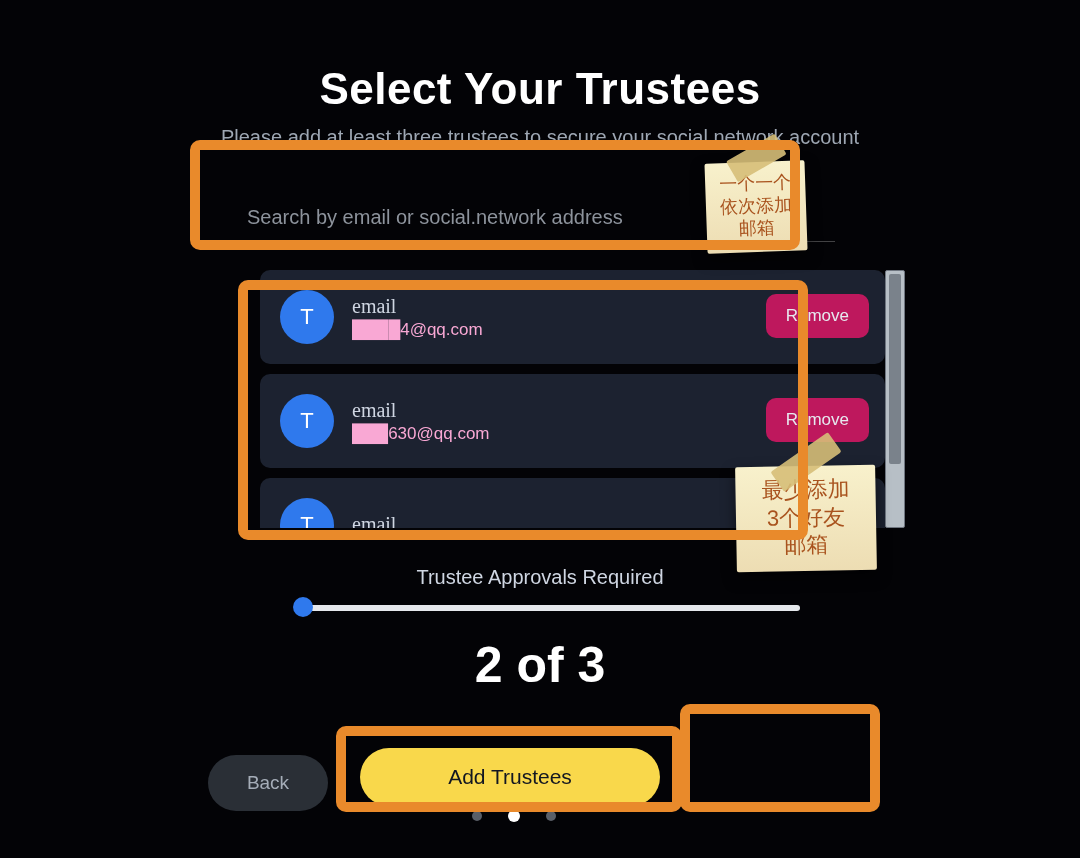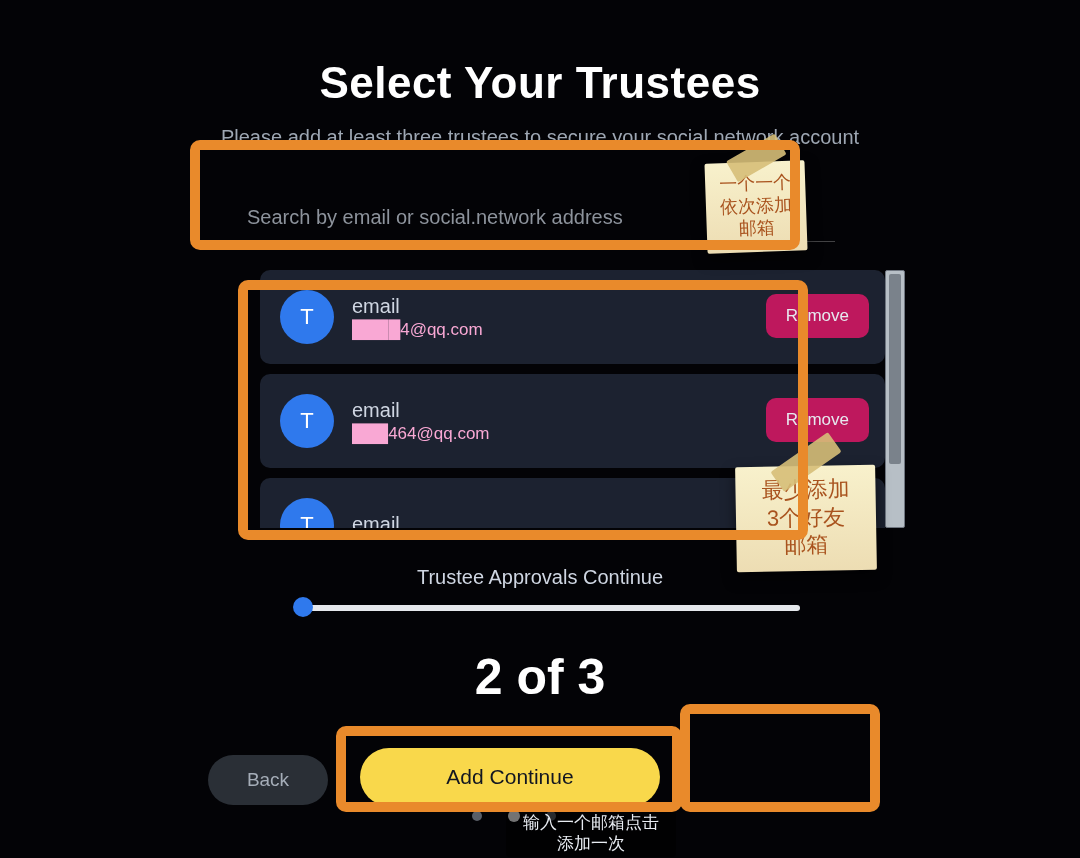--- a/index.html
+++ b/index.html
@@ -14,21 +14,21 @@
   }
   .stage {
     position: relative;
     width: 1080px;
     height: 858px;
   }
 
   
   .title {
     position: absolute;
-    top: 58px;
+    top: 64px;
     left: 0; right: 0;
     text-align: center;
     font-size: 44px;
     font-weight: 800;
     letter-spacing: 0.5px;
   }
   .subtitle {
     position: absolute;
     top: 126px;
     left: 0; right: 0;
@@ -97,20 +97,21 @@
   .trustee-text {
     display: flex;
     flex-direction: column;
     justify-content: center;
     gap: 2px;
   }
   .trustee-label {
     color: #cfd6e2;
     font-size: 20px;
     font-weight: 300;
+    font-family: Liberation Serif, serif;
   }
   .trustee-email {
     color: #f9a8d4;
     font-size: 17px;
     font-weight: 300;
   }
   .remove-btn {
     position: absolute;
     right: 16px;
     top: 24px;
@@ -186,29 +187,28 @@
   }
 
   
   .step-big {
     position: absolute;
     top: 636px;
     left: 0; right: 0;
     text-align: center;
     font-size: 50px;
     font-weight: 800;
-    margin-top: 12px;
   }
 
   
   .btn-back {
     position: absolute;
     left: 208px;
     top: 755px;
-    width: 120px; height: 50px;
+    width: 120px; height: 56px;
     border-radius: 28px;
     background: #2a2f36;
     color: #a5adb8;
     font-size: 19px;
     display: flex; align-items: center; justify-content: center;
     border: none; cursor: pointer;
     font-weight: 300;
   }
   .btn-add {
     position: absolute;
@@ -359,58 +359,57 @@
         <div class="trustee-label">email</div>
         <div class="trustee-email">████4@qq.com</div>
       </div>
       <button class="remove-btn">Remove</button>
     </div>
 
     <div class="trustee-card">
       <div class="avatar">T</div>
       <div class="trustee-text">
         <div class="trustee-label">email</div>
-        <div class="trustee-email">███464@qq.com</div>
+        <div class="trustee-email">███630@qq.com</div>
       </div>
       <button class="remove-btn">Remove</button>
     </div>
 
     <div class="trustee-card">
       <div class="avatar">T</div>
       <div class="trustee-text">
         <div class="trustee-label">email</div>
         <div class="trustee-email"></div>
       </div>
     </div>
   </div>
 
   <div class="scroll-track">
     <div class="scroll-thumb"></div>
   </div>
 
-  <div class="approvals-label">Trustee Approvals Continue</div>
+  <div class="approvals-label">Trustee Approvals Required</div>
   <div class="slider-wrap">
     <div class="slider-track"></div>
     <div class="slider-thumb"></div>
   </div>
 
   <div class="step-big">2 of 3</div>
 
   <button class="btn-back">Back</button>
-  <button class="btn-add">Add Continue</button>
+  <button class="btn-add">Add Trustees</button>
 
   <div class="step-dots">
     <div class="d"></div>
     <div class="d active"></div>
     <div class="d"></div>
   </div>
 
   <div class="sticky" style="left:706px; top:162px;">一个一个<br>依次添加<br>邮箱</div>
   <div class="sticky sticky2" style="left:736px; top:466px;">最少添加<br>3个好友<br>邮箱</div>
 
-  <div class="ann-bottom-tip">输入一个邮箱点击<br>添加一次</div>
 
   <div class="hl hl-search"></div>
   <div class="hl hl-list"></div>
   <div class="hl hl-add"></div>
   <div class="hl hl-cont"></div>
 
 </div>
 
 </body></html>

